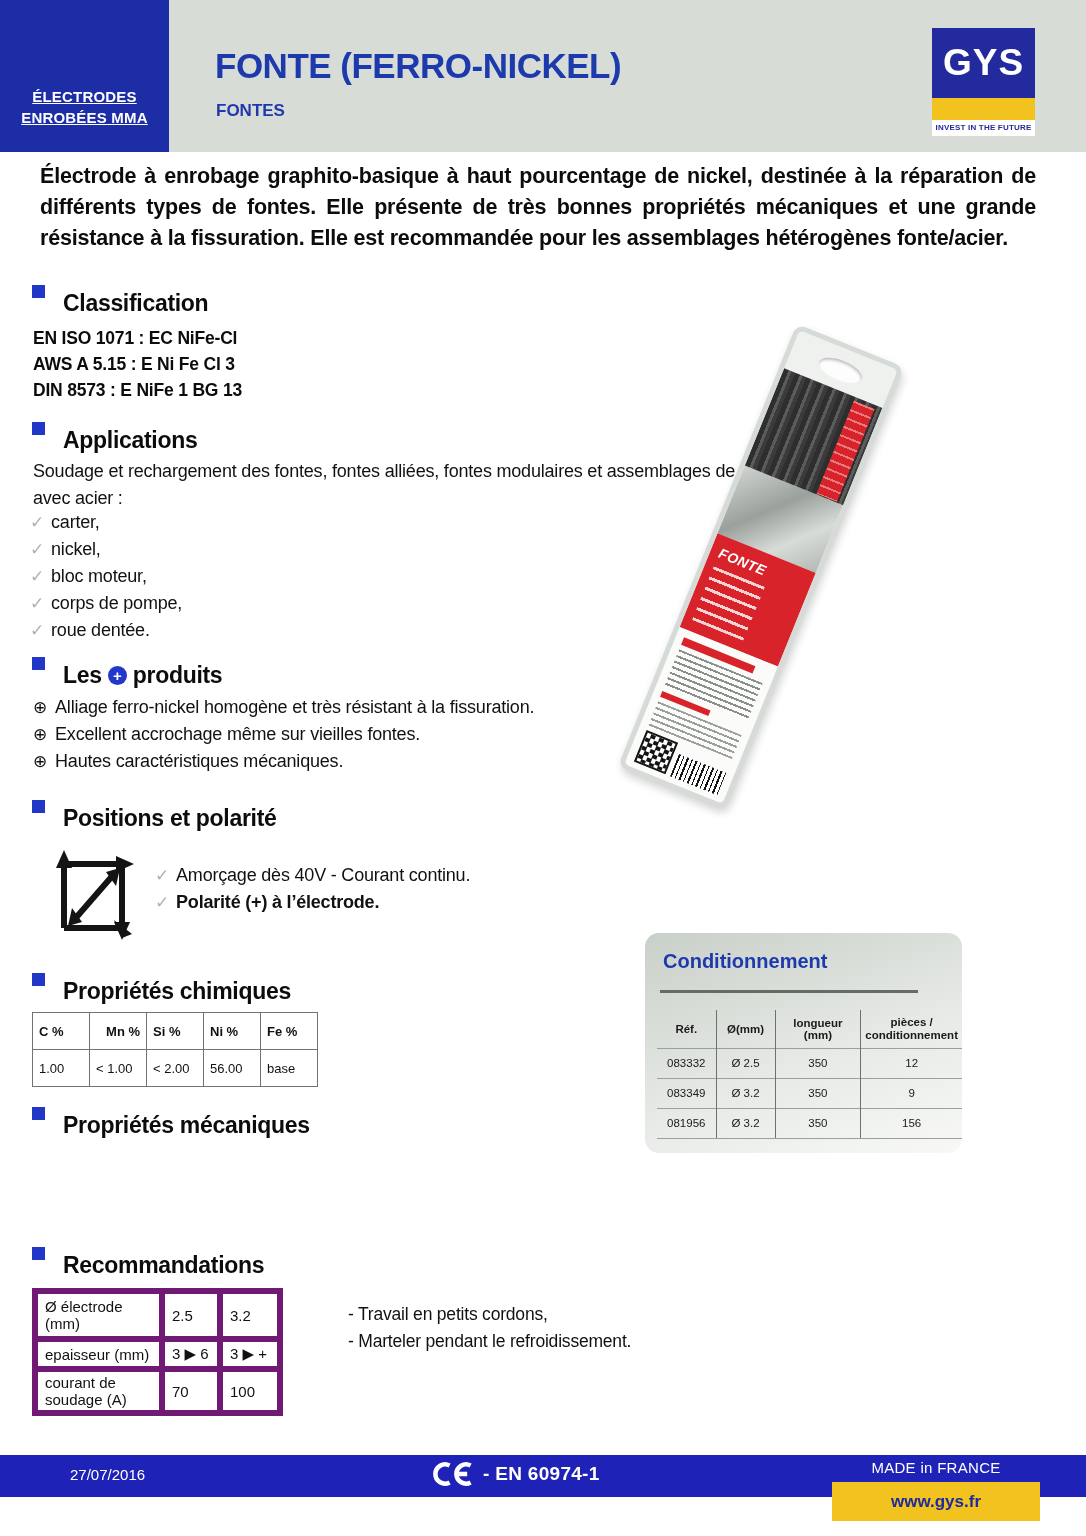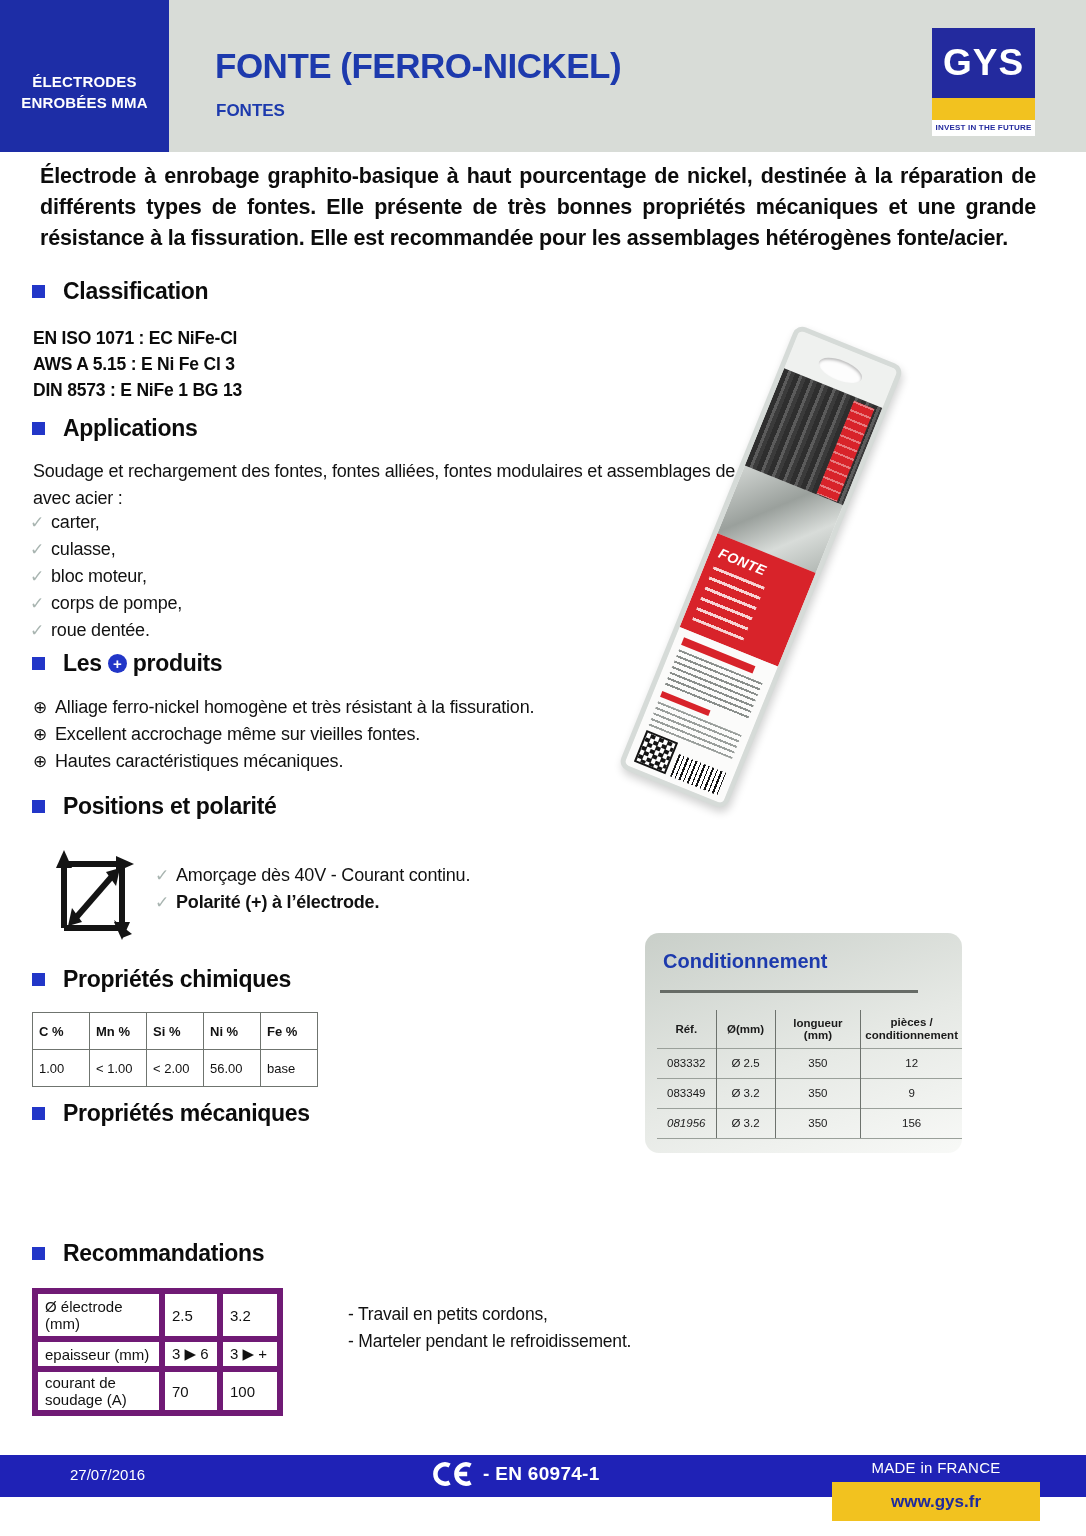--- a/index.html
+++ b/index.html
@@ -1,40 +1,40 @@
 <!DOCTYPE html>
 <html><head>
 <meta charset="utf-8">
 <style>
   * { margin:0; padding:0; box-sizing:border-box; }
   body { background:#ffffff; font-family:"Liberation Sans", sans-serif; }
   #page { position:relative; width:1086px; height:1536px; margin:0 auto; background:#ffffff; overflow:hidden; }
 
   
   .cat-box { position:absolute; left:0; top:0; width:169px; height:152px; background:#1d2da6; color:#fff;
-             display:flex; flex-direction:column; justify-content:flex-end; align-items:center; padding-bottom:39px; }
+             display:flex; flex-direction:column; justify-content:flex-end; align-items:center; padding-bottom:24px;text-decoration:underline; }
   .cat-box div { font-size:15px; font-weight:bold; letter-spacing:.2px; line-height:21px; }
   .band { position:absolute; left:169px; top:0; width:917px; height:152px; background:#d8dcd7; }
   .doc-title { position:absolute; left:215px; top:46px; font-size:35px; font-weight:700; color:#1d3aad; letter-spacing:-.5px; }
   .doc-subtitle { position:absolute; left:216px; top:101px; font-size:17px; font-weight:bold; color:#1d3aad; }
   .logo { position:absolute; left:932px; top:28px; width:103px; }
   .logo-square { height:70px; background:#232a9e; display:flex; align-items:center; justify-content:center;
                  color:#fff; font-size:37px; font-weight:800; letter-spacing:1px; }
   .logo-yellow { height:22px; background:#f2c21f; }
   .logo-tagline { height:16px; background:#fff; color:#232a9e; font-size:8px; font-weight:bold;
                   text-align:center; line-height:16px; letter-spacing:.2px; }
 
   
   .intro { position:absolute; left:40px; top:161px; width:996px; font-size:21.5px; font-weight:700;
            line-height:31px; color:#0c0c0c; text-align:justify; letter-spacing:-.2px; }
 
   
   .sec { position:absolute; display:flex; align-items:flex-start; }
   .sq { width:13px; height:13px; background:#2236c8; margin:7px 18px 0 0; }
-  .sec h2 { font-size:23px; font-weight:800; color:#0c0c0c; letter-spacing:-.3px; }
+  .sec h2 { font-size:23px; font-weight:800; color:#0c0c0c; letter-spacing:-.3px;margin-top:12px; }
   .plus-circle { display:inline-flex; width:19px; height:19px; border-radius:50%; background:#2236c8; color:#fff;
                  font-size:15px; font-weight:bold; align-items:center; justify-content:center; margin:4px 6px 0 6px; vertical-align:top; }
 
   .bodytext { font-size:18px; color:#111; line-height:27px; letter-spacing:-.2px; }
   .boldlines { font-size:17.5px; font-weight:bold; color:#0c0c0c; line-height:26px; letter-spacing:-.2px; }
   .chk { color:#a9b5b1; margin-right:7px; font-size:17px; }
   .oplus { margin-right:8px; font-size:17px; color:#111; }
 
   
   table { border-collapse:collapse; }
@@ -125,21 +125,21 @@
     <div>DIN 8573 : E NiFe 1 BG 13</div>
   </div>
 
   <div class="sec" style="left:32px; top:415px;">
     <div class="sq"></div>
     <h2>Applications</h2>
   </div>
   <div class="bodytext" style="position:absolute; left:33px; top:458px; width:775px;">Soudage et rechargement des fontes, fontes alliées, fontes modulaires et assemblages de fonte avec acier :</div>
   <div class="bodytext" style="position:absolute; left:30px; top:509px;">
     <div><span class="chk">✓</span><span>carter,</span></div>
-    <div><span class="chk">✓</span><span>culasse,</span></div>
+    <div><span class="chk">✓</span><span>nickel,</span></div>
     <div><span class="chk">✓</span><span>bloc moteur,</span></div>
     <div><span class="chk">✓</span><span>corps de pompe,</span></div>
     <div><span class="chk">✓</span><span>roue dentée.</span></div>
   </div>
 
   <div class="pack">
     <div class="pack-body">
       <div class="pack-hang">
           <div class="pack-hole"></div>
         </div>
@@ -201,21 +201,21 @@
   </div>
 
   <div class="sec" style="left:32px; top:966px;">
     <div class="sq"></div>
     <h2>Propriétés chimiques</h2>
   </div>
   <table class="ltable" style="position:absolute; left:32px; top:1012px;">
     <tbody>
         <tr class="hdr">
       <td style="width:57px;">C %</td>
-      <td style="width:57px;">Mn %</td>
+      <td style="width:57px;text-align:right;">Mn %</td>
       <td style="width:57px;">Si %</td>
       <td style="width:57px;">Ni %</td>
       <td style="width:57px;">Fe %</td>
     </tr>
     <tr>
       <td>1.00</td>
       <td>&lt; 1.00</td>
       <td>&lt; 2.00</td>
       <td>56.00</td>
       <td>base</td>
@@ -241,21 +241,21 @@
         <td>350</td>
         <td>12</td>
       </tr>
       <tr>
         <td style="height:30px;">083349</td>
         <td>Ø 3.2</td>
         <td>350</td>
         <td>9</td>
       </tr>
       <tr>
-        <td style="height:30px;font-style:italic;">081956</td>
+        <td style="height:30px;">081956</td>
         <td>Ø 3.2</td>
         <td>350</td>
         <td>156</td>
       </tr>
     </tbody>
       </table>
   </div>
 
   <div class="sec" style="left:32px; top:1100px;">
     <div class="sq"></div>

